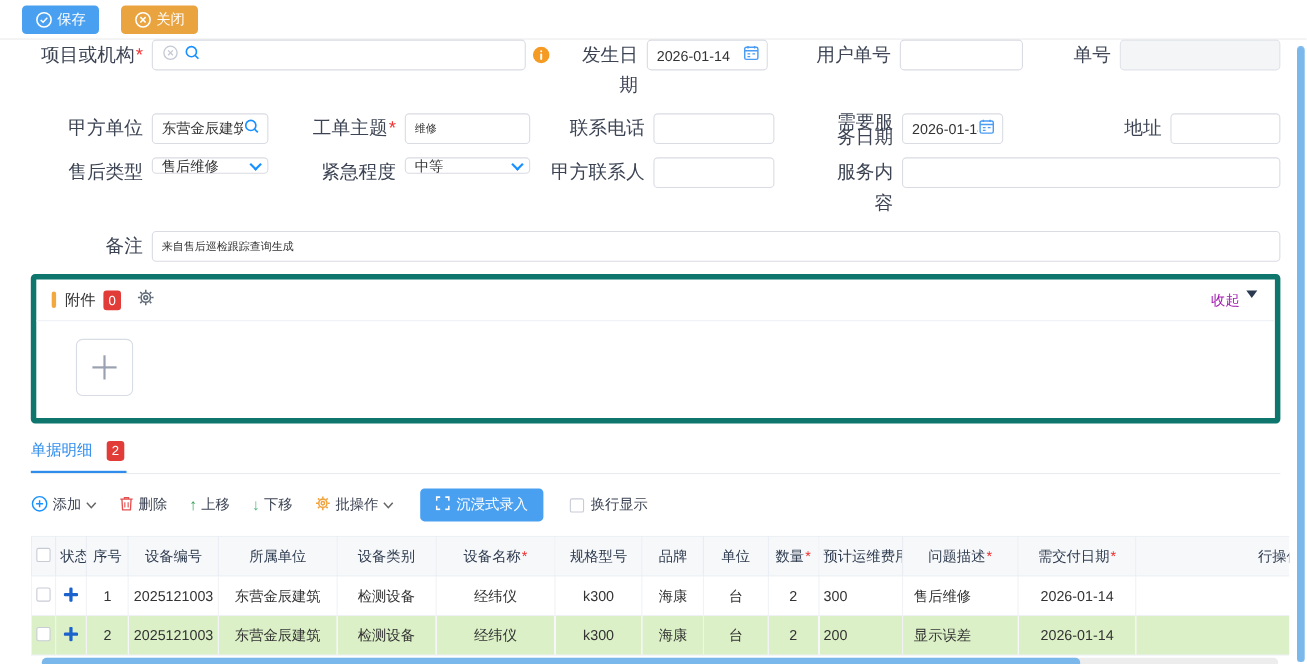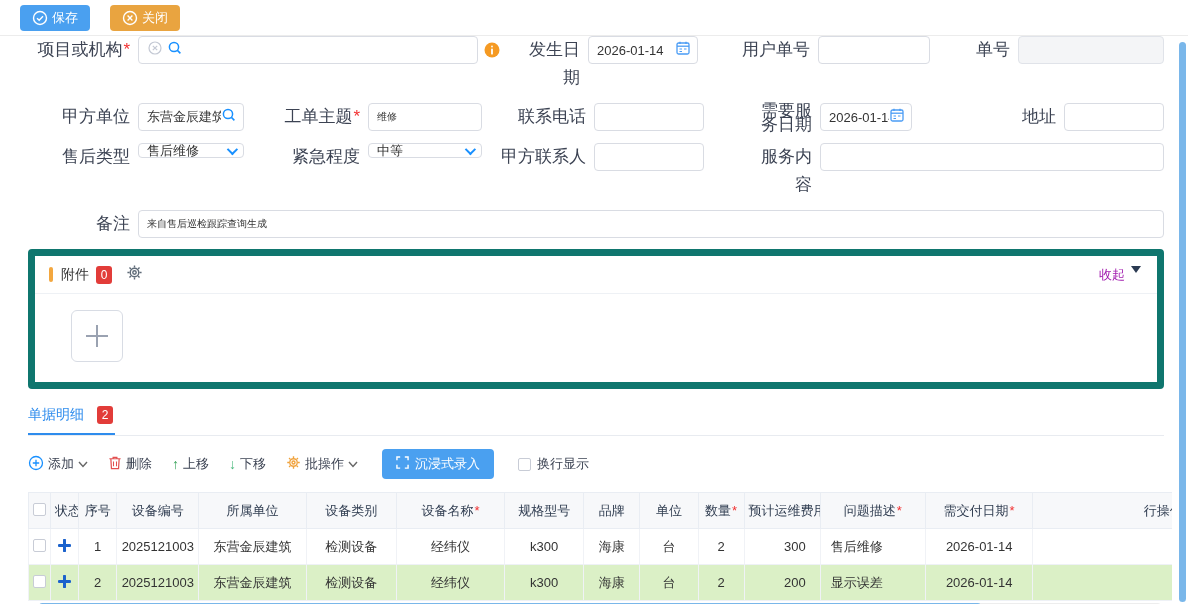--- a/index.html
+++ b/index.html
@@ -31,21 +31,21 @@
   .ibox input { border:none; outline:none; flex:1; min-width:0; font-size:13px; color:#333;
     font-family:"Liberation Sans","DejaVu Sans",sans-serif; background:transparent; }
   .selbox { height:15px; border:1px solid #d9dce3; border-radius:4px; display:flex;
     align-items:center; justify-content:space-between; padding:0 8px; font-size:13px; color:#333;
     cursor:pointer; background:#fff; }
   .chev { width:8px; height:8px; border-right:2px solid #1890ff; border-bottom:2px solid #1890ff;
     transform:rotate(45deg) translateY(-2px); }
   .icon16 { width:16px; height:16px; flex-shrink:0; }
   .infoicon { margin-left:6px; margin-top:6px; flex-shrink:0; }
   
-  .card { margin-top:10px; border:7px solid #0f766e; border-radius:4px; }
+  .card { margin-top:10px; border:5px solid #0f766e; border-radius:4px; }
   .card-h { height:38px; display:flex; align-items:center; padding:0 16px 0 14px;
     border-bottom:1px solid #eef1f5; }
   .marker { width:4px; height:15px; background:#f3a73f; border-radius:2px; margin-right:8px; }
   .card-title { font-size:14px; color:#333; }
   .badge { background:#e23c39; color:#fff; font-size:12px; line-height:16px; min-width:16px;
     text-align:center; border-radius:3px; padding:1px 4px; margin-left:7px; display:inline-block; }
   .gear { margin-left:14px; cursor:pointer; }
   .collapse { margin-left:auto; display:flex; gap:6px; color:#a21caf;
     font-size:13px; cursor:pointer; }
   .tri-down { width:0; height:0; border-left:5px solid transparent; border-right:5px solid transparent;
@@ -75,21 +75,21 @@
   .twrap { margin-top:13px; width:1144px; overflow:hidden; position:relative; padding-bottom:12px; }
   table.grid { border-collapse:collapse; table-layout:fixed; width:1266px; font-size:13px; }
   .grid th { background:#f7f8fa; color:#2f3c50; font-weight:normal; height:36px;
     border:1px solid #e9edf3; border-top:1px solid #e9edf3; text-align:center; padding:0 4px;
     overflow:hidden; white-space:nowrap; }
   .grid td { height:36px; border-bottom:1px solid #eef1f6; border-right:1px solid #f0f2f6;
     text-align:center; color:#333; padding:0 4px; overflow:hidden; white-space:nowrap; background:#fff; }
   .grid td:first-child { border-left:1px solid #f0f2f6; }
   .grid tr.hl td { background:#dbf0c6; }
   .grid td.al { text-align:left; padding-left:10px; }
-  .grid td.ar { text-align:right; padding-right:14px; }
+  .grid td.ar { text-align:left; padding-right:14px; }
   .htrack { position:absolute; left:10px; bottom:1px; width:1124px; height:9px; background:#ededed;
     border-radius:5px; }
   .hthumb { width:84%; height:9px; background:#7ab7ea; border-radius:5px; cursor:pointer; }
   
   .vscroll { position:fixed; right:2px; top:42px; bottom:2px; width:7px; background:#7ab7ea;
     border-radius:4px; cursor:pointer; }
   
   .w340{width:340px}.w110{width:110px}.w112{width:112px}.w106{width:106px}.w114{width:114px}
   .w92{width:92px}.w100{width:100px}
   .lw102{width:102px}.lw66{width:66px;margin-left:14px}.lw88{width:88px;margin-left:24px}

